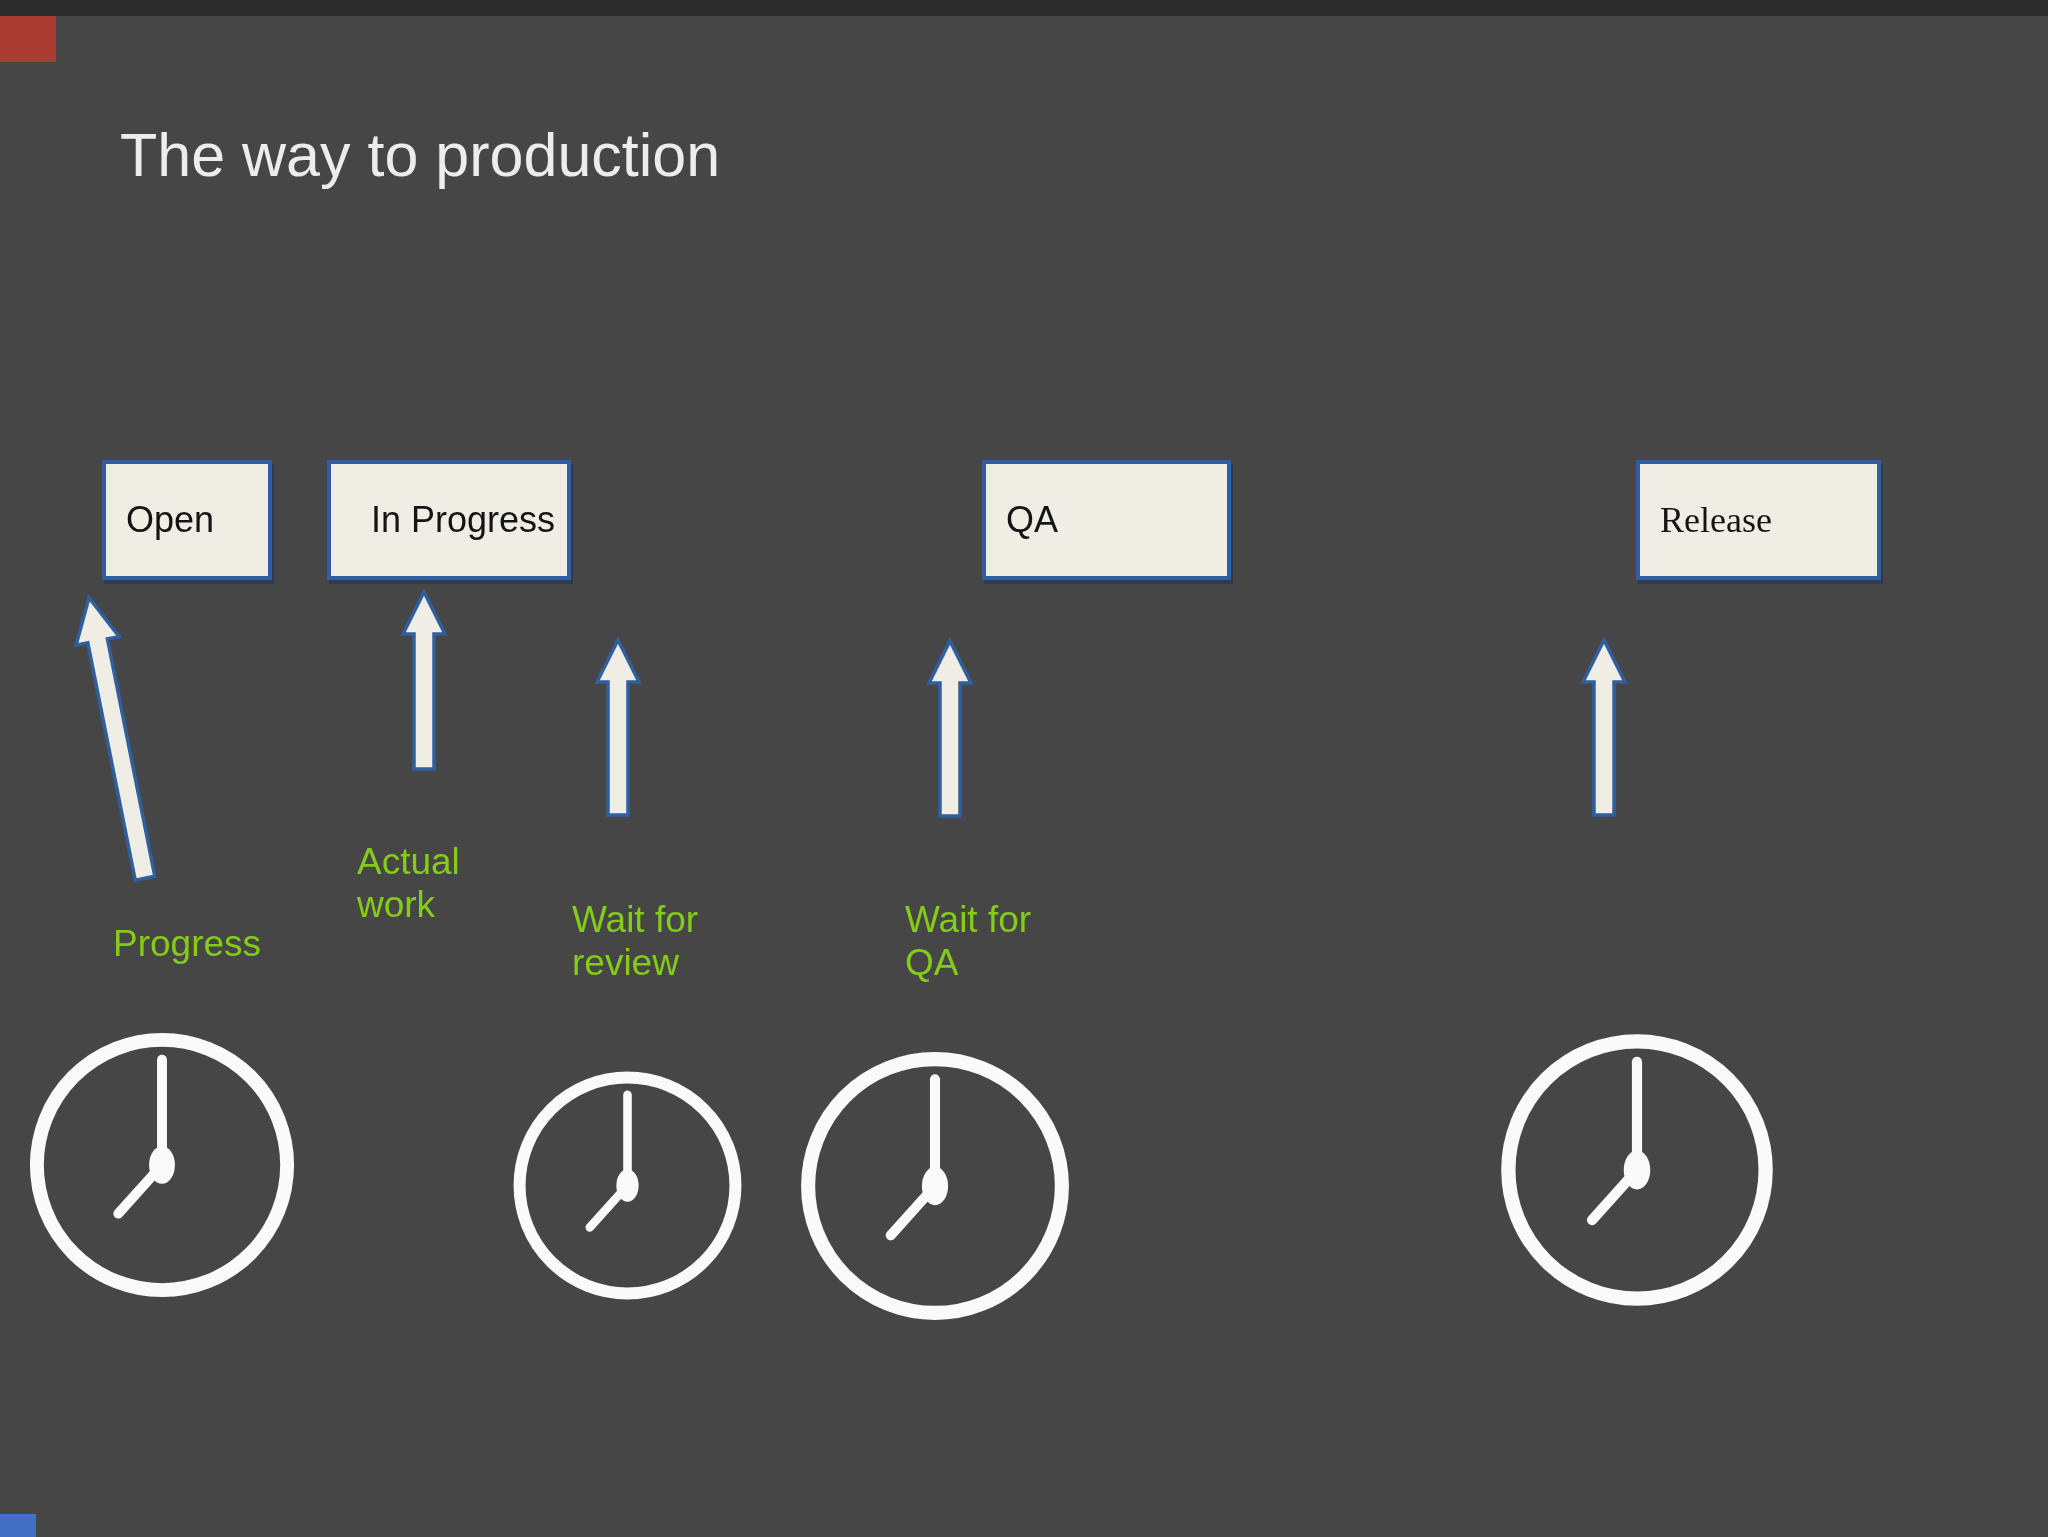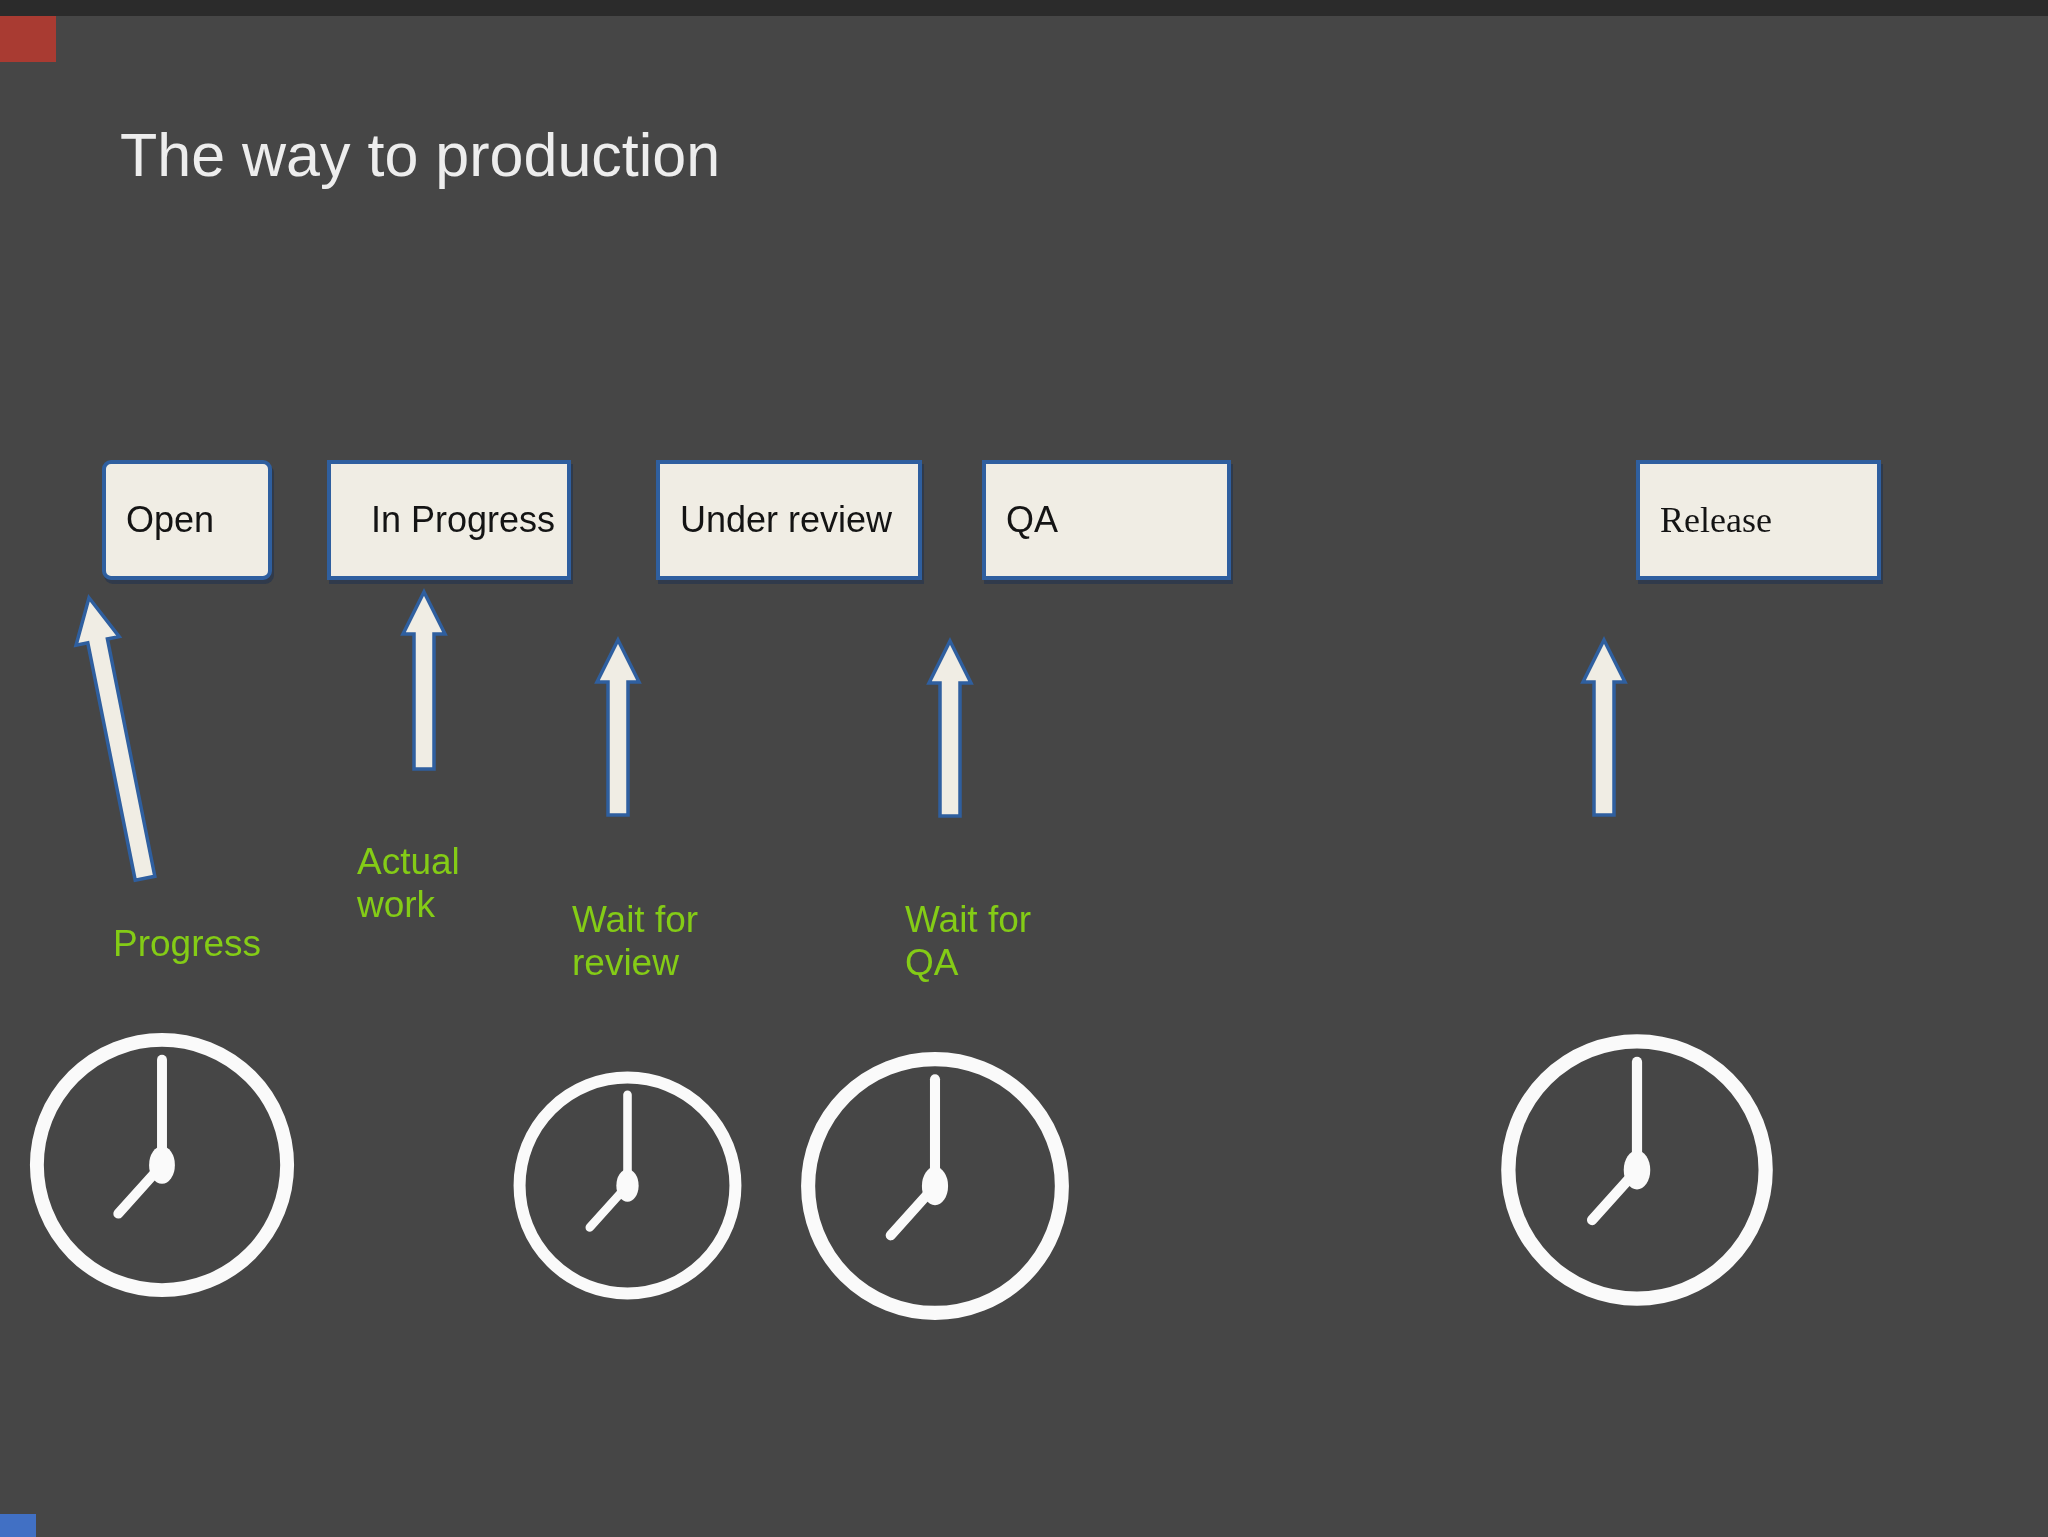--- a/index.html
+++ b/index.html
@@ -58,28 +58,25 @@
 </head>
 <body>
 
 <div class="slide">
 
   <div class="corner-mark top-left"></div>
   <div class="corner-mark bottom-left"></div>
 
   <div class="title">The way to production</div>
 
-  <div class="stage" style="left:102px;  width:170px;border-radius:9px;">
+  <div class="stage" style="left:102px;  width:170px;">
       <span>Open</span>
     </div>
   <div class="stage pad-wide" style="left:327px;  width:244px;">
       <span>In Progress</span>
-    </div>
-  <div class="stage" style="left:656px;  width:266px;">
-      <span>Under review</span>
     </div>
   <div class="stage" style="left:982px;  width:249px;">
       <span>QA</span>
     </div>
   <div class="stage" style="left:1636px; width:245px;font-family:Liberation Serif, serif;">
       <span>Release</span>
     </div>
 
   <svg class="arrow-svg" style="left:87px; top:577px; transform:rotate(-11.3deg);" width="60" height="290" viewBox="0 0 60 290">
     <polygon points="30,2 52,46 40,46 40,288 20,288 20,46 8,46" fill="#f0ede4" stroke="#2f5f9f" stroke-width="3.5"></polygon>

